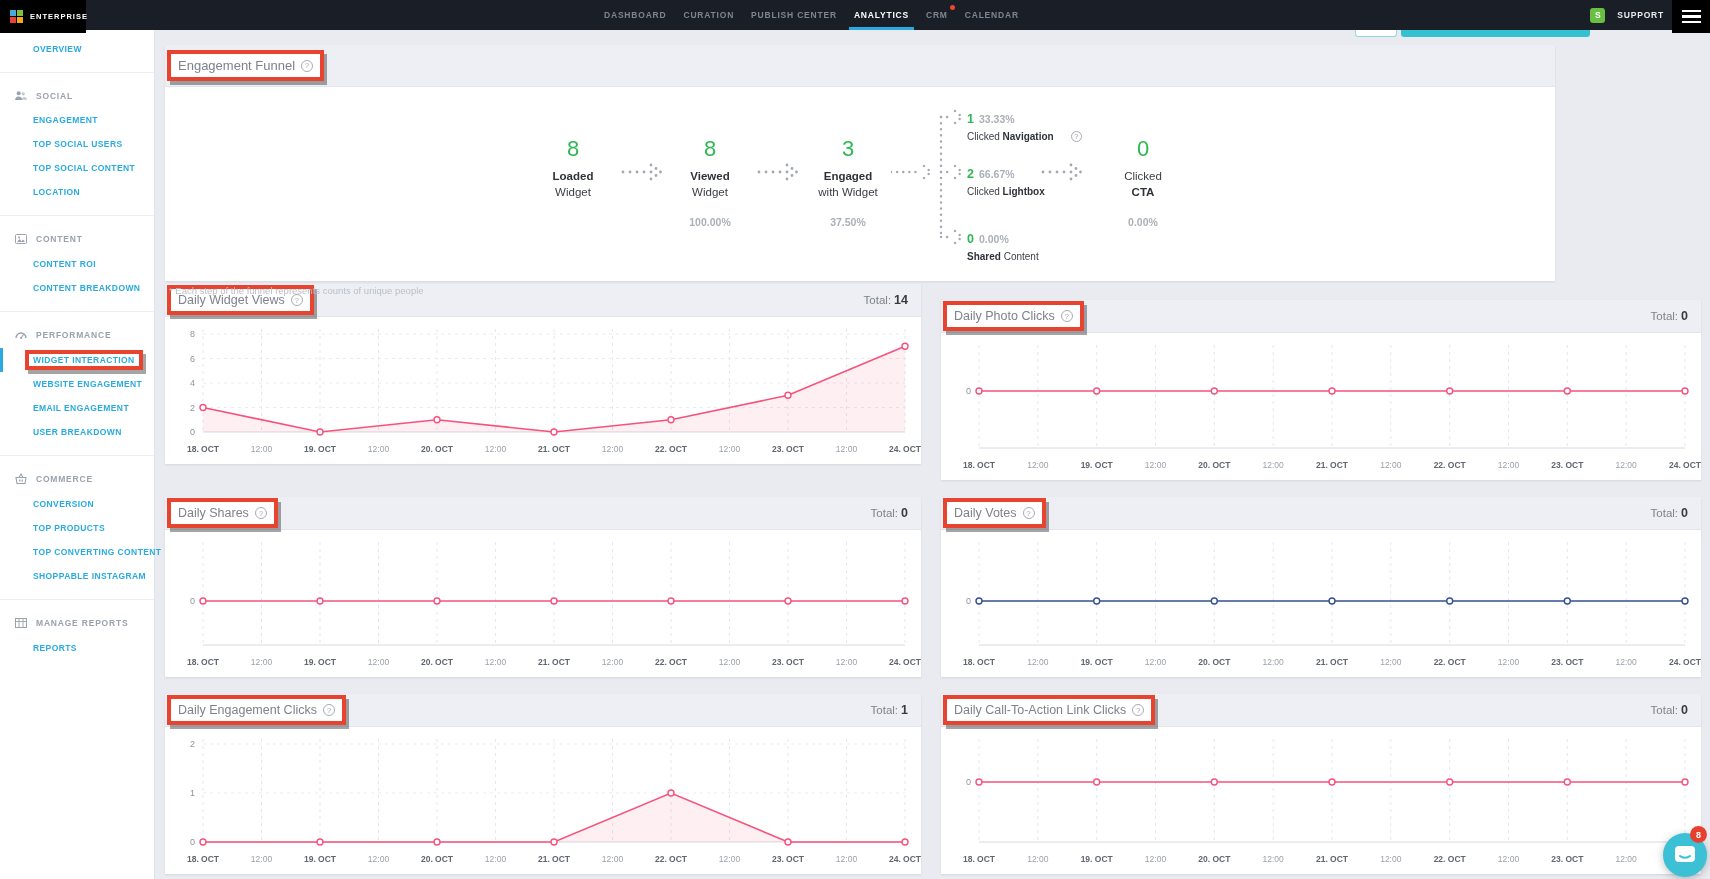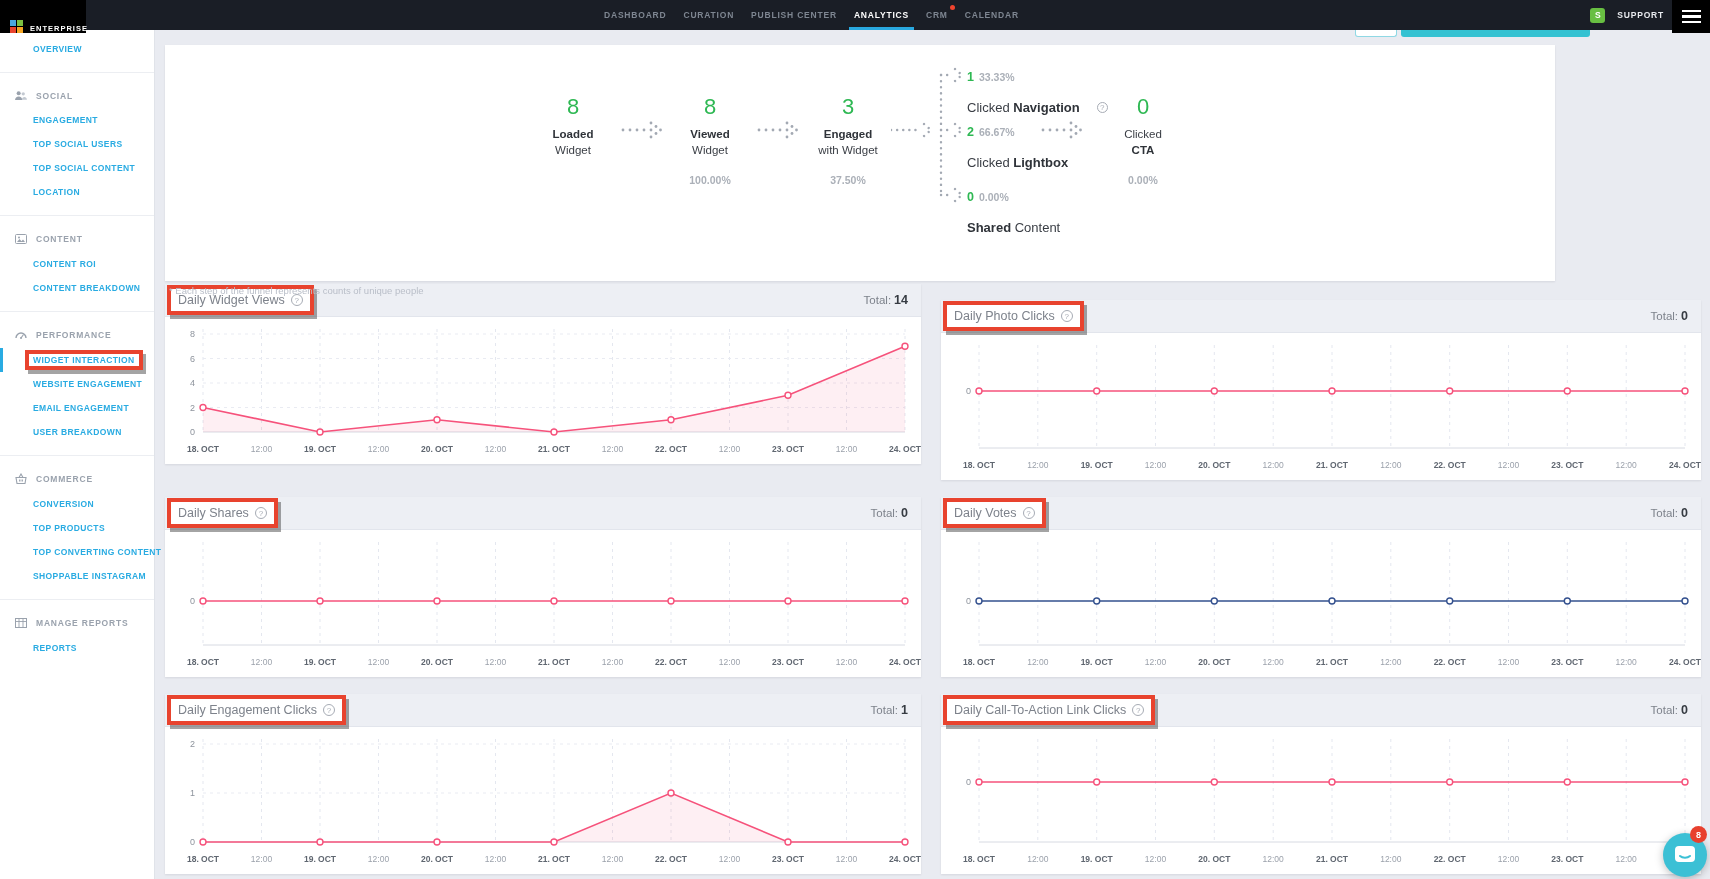--- a/index.html
+++ b/index.html
@@ -1,21 +1,21 @@
 <!DOCTYPE html>
 <html><head>
 <meta charset="utf-8">
 <style>
 *{box-sizing:border-box;margin:0;padding:0}
 html,body{width:1710px;height:879px}
 body{position:relative;overflow:hidden;background:#e9ebf1;font-family:"Liberation Sans",sans-serif}
 a{text-decoration:none;cursor:pointer}
 
 #topnav{position:absolute;top:0;left:0;width:1710px;height:30px;background:#1a1e26;z-index:30}
-#brand{position:absolute;top:0;left:0;width:86px;height:33px;background:#000;display:flex;align-items:flex-end;gap:7px;padding-left:10px;z-index:31}
+#brand{position:absolute;top:0;left:0;width:86px;height:33px;background:#000;display:flex;align-items:center;gap:7px;padding-left:10px;z-index:31}
 #brand .logo{width:13px;height:13px;display:grid;grid-template-columns:6px 6px;grid-template-rows:6px 6px;gap:1px}
 #brand .logo i{display:block}
 #brand .bt{color:#fff;font-size:7.5px;font-weight:700;letter-spacing:1px}
 #nav-menu{position:absolute;left:604px;top:0;height:30px;display:flex;gap:17px;align-items:stretch}
 .nav-item{display:flex;align-items:center;color:#7e8691;font-size:8.5px;font-weight:700;letter-spacing:.8px;position:relative}
 .nav-item.active{color:#fff}
 .nav-item.active::after{content:'';position:absolute;left:-5px;right:-5px;bottom:0;height:3px;background:#29a9e0}
 .nav-dot{position:absolute;top:5px;right:-7px;width:5px;height:5px;border-radius:50%;background:#f0442e}
 #nav-right{position:absolute;right:46px;top:0;height:30px;display:flex;align-items:center;gap:12px}
 .user-badge{width:15px;height:15px;border-radius:3px;background:#68bf42;color:#fff;font-size:8.5px;font-weight:700;display:flex;align-items:center;justify-content:center}
@@ -56,21 +56,21 @@
 .f-step{position:absolute;top:50px;width:130px;margin-left:-65px;text-align:center}
 .f-num{font-size:22px;color:#2eb853;line-height:24px;margin-bottom:8px}
 .f-l{font-size:11.5px;color:#3a3e45;line-height:1.35}
 .f-l b{color:#2f3339}
 .f-pct{font-size:10.5px;color:#abb0b8;font-weight:700;margin-top:16px}
 .f-arrow{position:absolute;top:72px}
 .f-bracket{position:absolute;left:726px;top:0}
 .f-branch{position:absolute;left:802px}
 .f-branch .v{color:#2eb853;font-weight:700;font-size:12.5px}
 .f-branch .p{color:#abb0b8;font-weight:700;font-size:10.5px;margin-left:5px}
-.f-branch .lab{font-size:13px;color:#3a3e45;margin-top:15px;display:flex;align-items:center;gap:17px}
+.f-branch .lab{font-size:10px;color:#3a3e45;margin-top:4px;display:flex;align-items:center;gap:17px}
 .f-branch .lab b{color:#2f3339}
 .f-branch .help{width:11px;height:11px}
 .dl{stroke:#a3a9b3;stroke-width:2.4;stroke-dasharray:.1 6;stroke-linecap:round;fill:none}
 
 .chart-card .card-body{height:147px}
 svg text{font-family:"Liberation Sans",sans-serif}
 
 #intercom{position:absolute;left:1663px;top:833px;width:44px;height:44px;border-radius:50%;background:#3bc0d5;z-index:60;display:flex;align-items:center;justify-content:center;box-shadow:0 2px 8px rgba(0,0,0,.25)}
 #intercom-badge{position:absolute;left:1690px;top:826px;width:17px;height:17px;border-radius:50%;background:#e8402e;color:#fff;font-size:9px;font-weight:700;display:flex;align-items:center;justify-content:center;z-index:61}
 </style>
@@ -187,20 +187,26 @@
           </svg>
         </span>
         <span>MANAGE REPORTS</span>
       </div>
       <a class="side-item"><span><span>REPORTS</span></span></a>
     </div>
   </aside>
 
 <main id="content">
   <section class="card funnel-card">
+    <div class="card-head">
+      <span class="twrap annotated">
+        <h2>Engagement Funnel</h2>
+        <span class="help"></span>
+      </span>
+    </div>
     <div id="funnel-body">
         <div class="f-step" style="left: 408px;">
           <div class="f-num">8</div>
           <div class="f-l"><b>Loaded</b></div>
           <div class="f-l">Widget</div>
         </div>
         <div class="f-step" style="left: 545px;">
           <div class="f-num">8</div>
           <div class="f-l"><b>Viewed</b></div>
           <div class="f-l">Widget</div>

